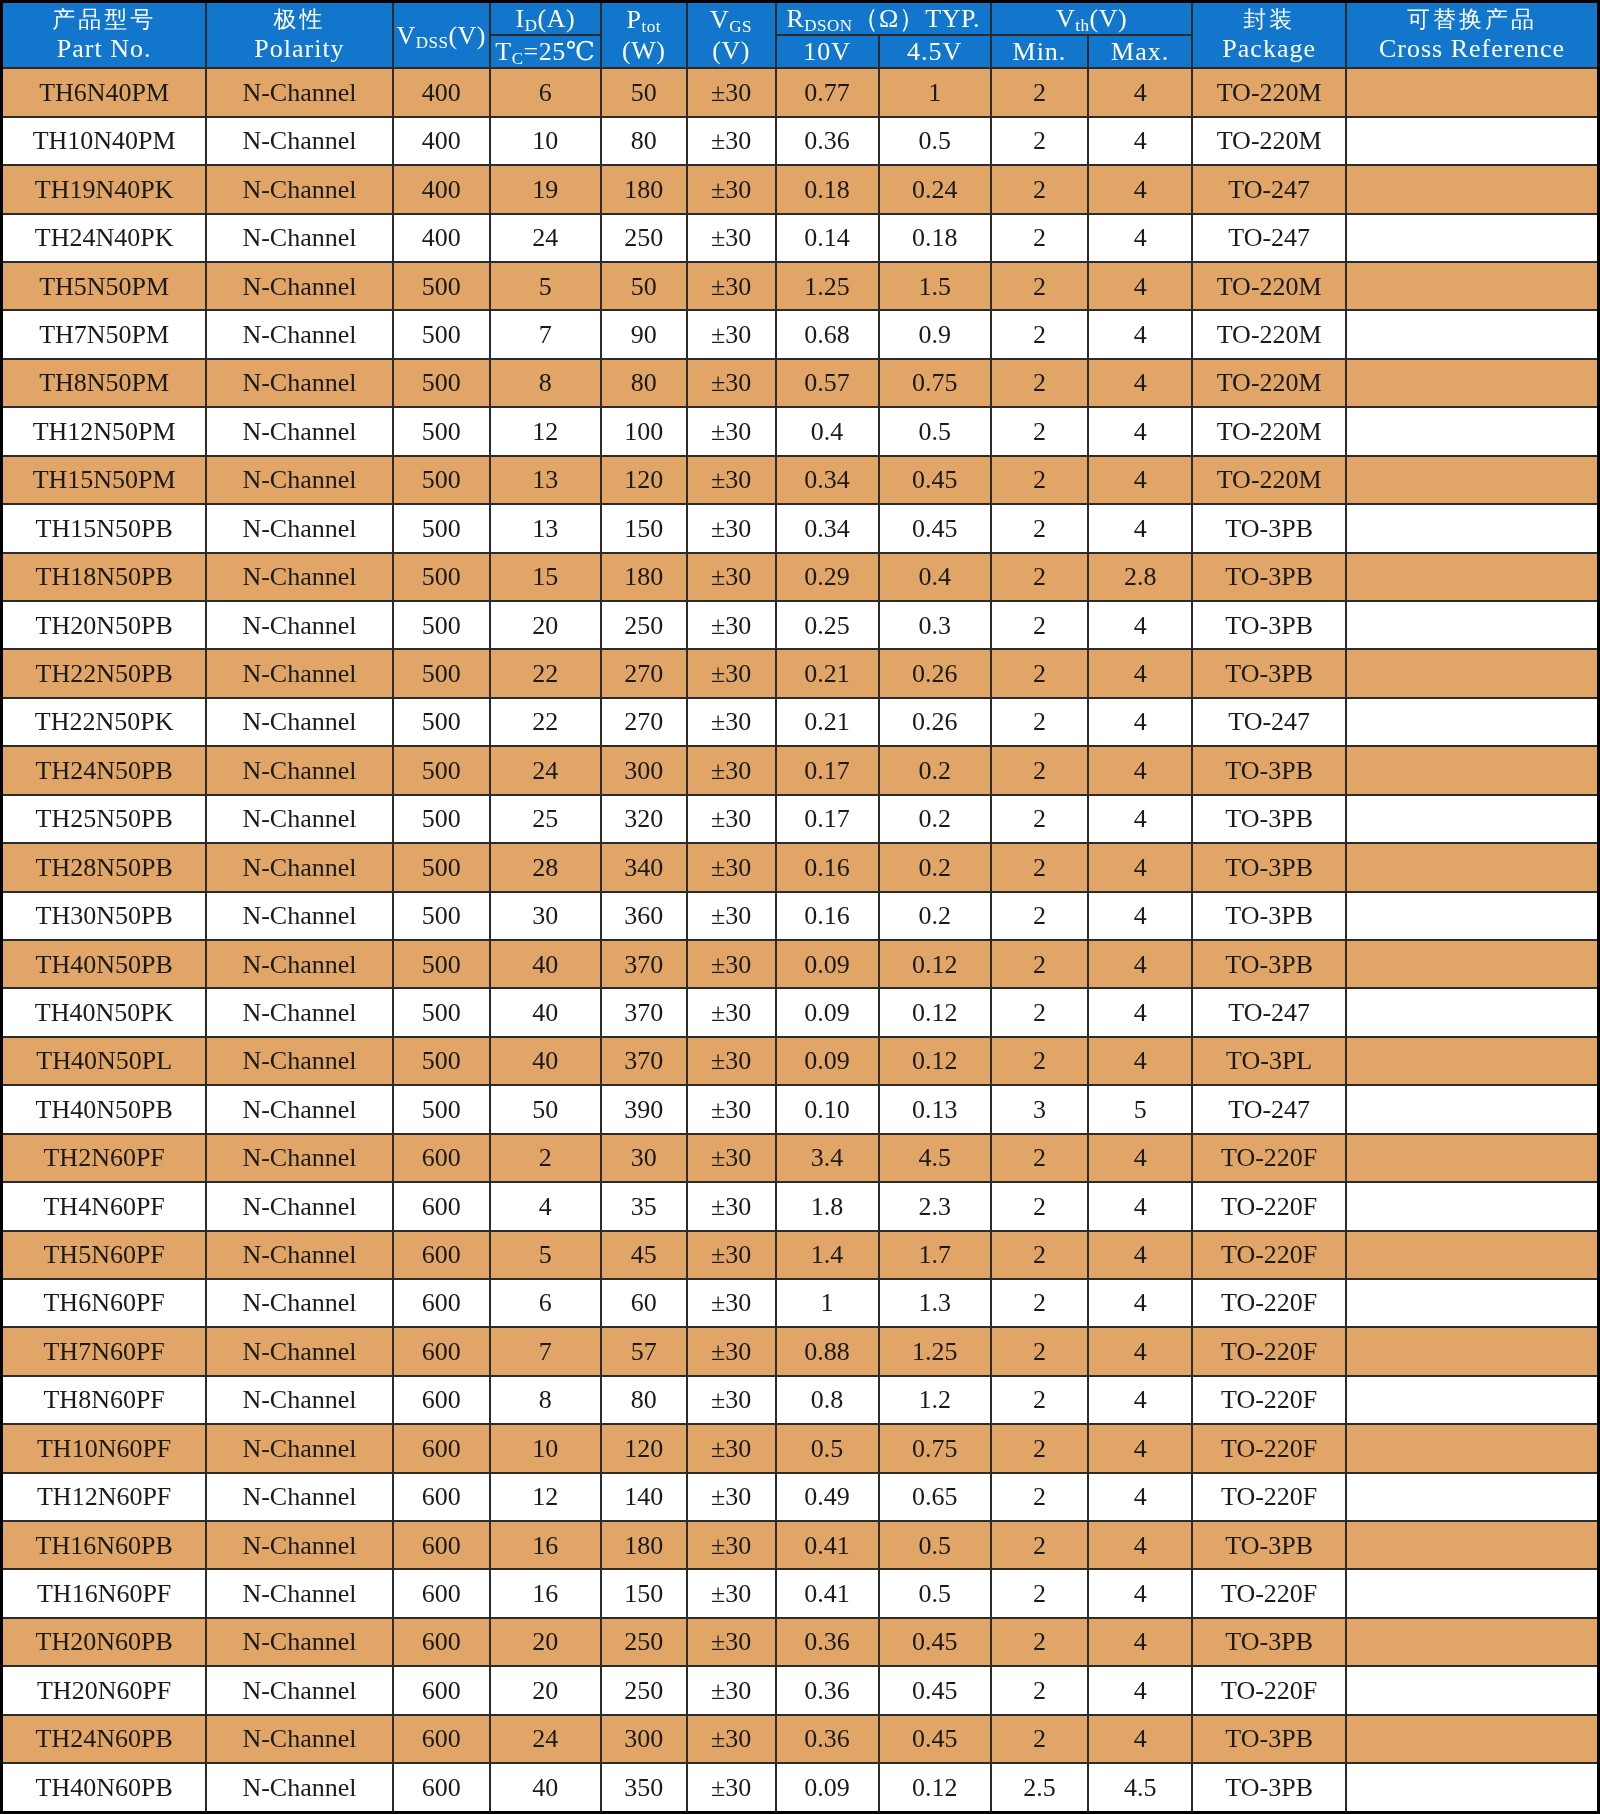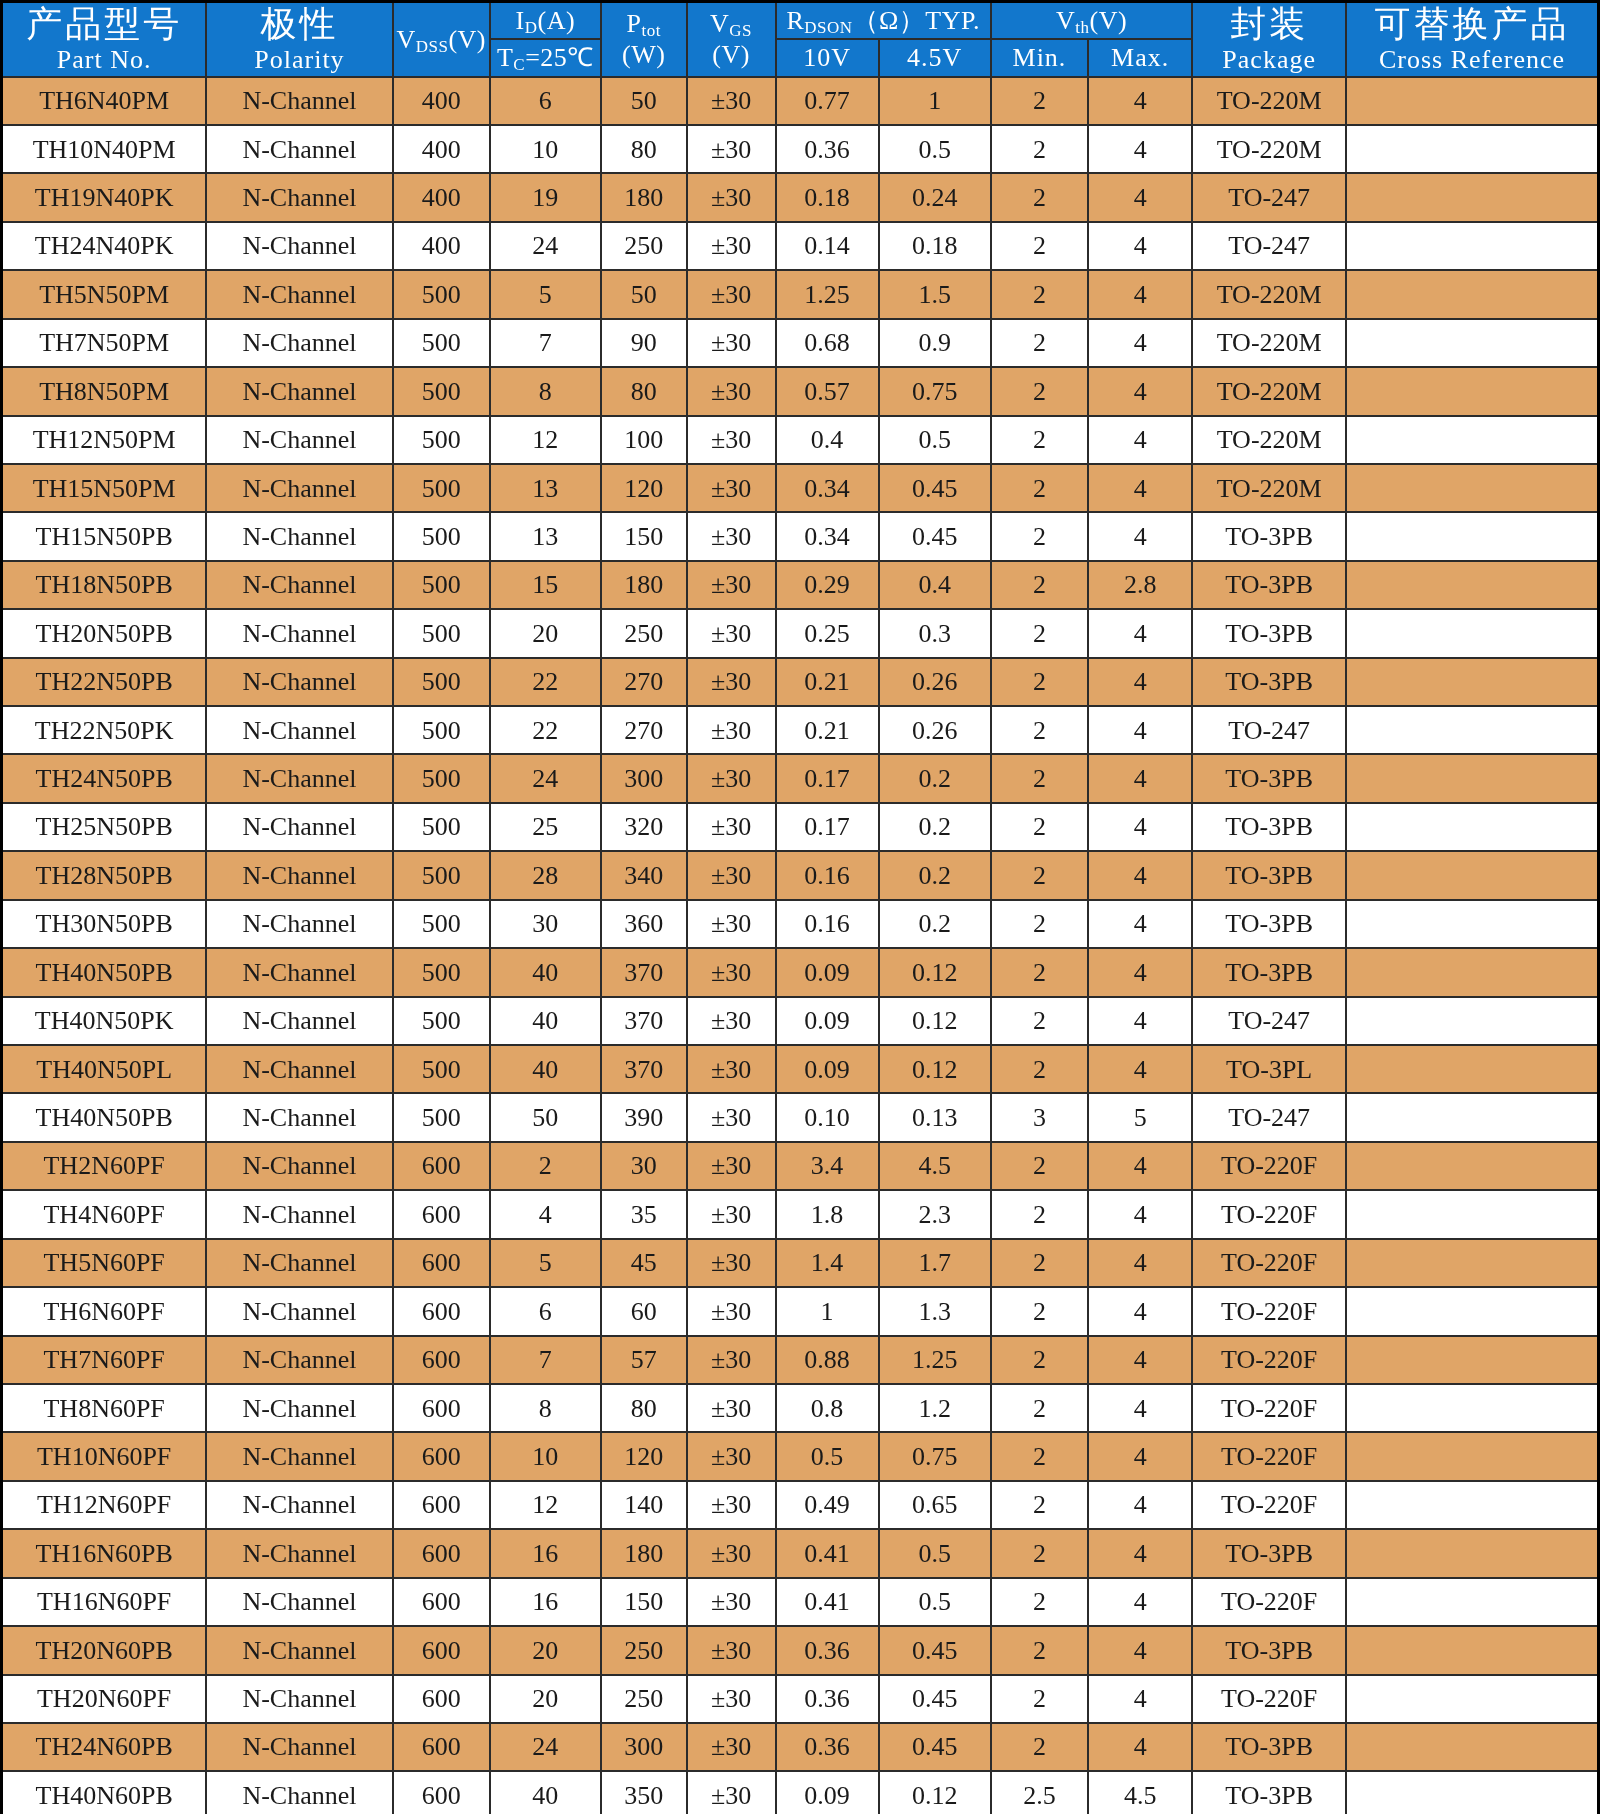--- a/index.html
+++ b/index.html
@@ -42,24 +42,23 @@
     border-right: 2px solid #0b5fa5;
   }
   thead tr.head-top th {
     border-top: 2px solid #0b5fa5;
   }
   thead .sub-parent {
     border-bottom: 2px solid #ffffff;
   }
   thead tr.head-bot th {
     border-bottom: 3px solid #000000;
-    font-family: Liberation Serif, serif;
   }
   .hdr-cn {
-    font-size: 36px;
+    font-size: 23px;
     letter-spacing: 3px;
     font-family: "DejaVu Sans", "Liberation Sans", sans-serif;
     display: block;
     line-height: 1.15;
   }
   .hdr-en {
     font-size: 26px;
     display: block;
     line-height: 1.2;
     letter-spacing: 1px;

